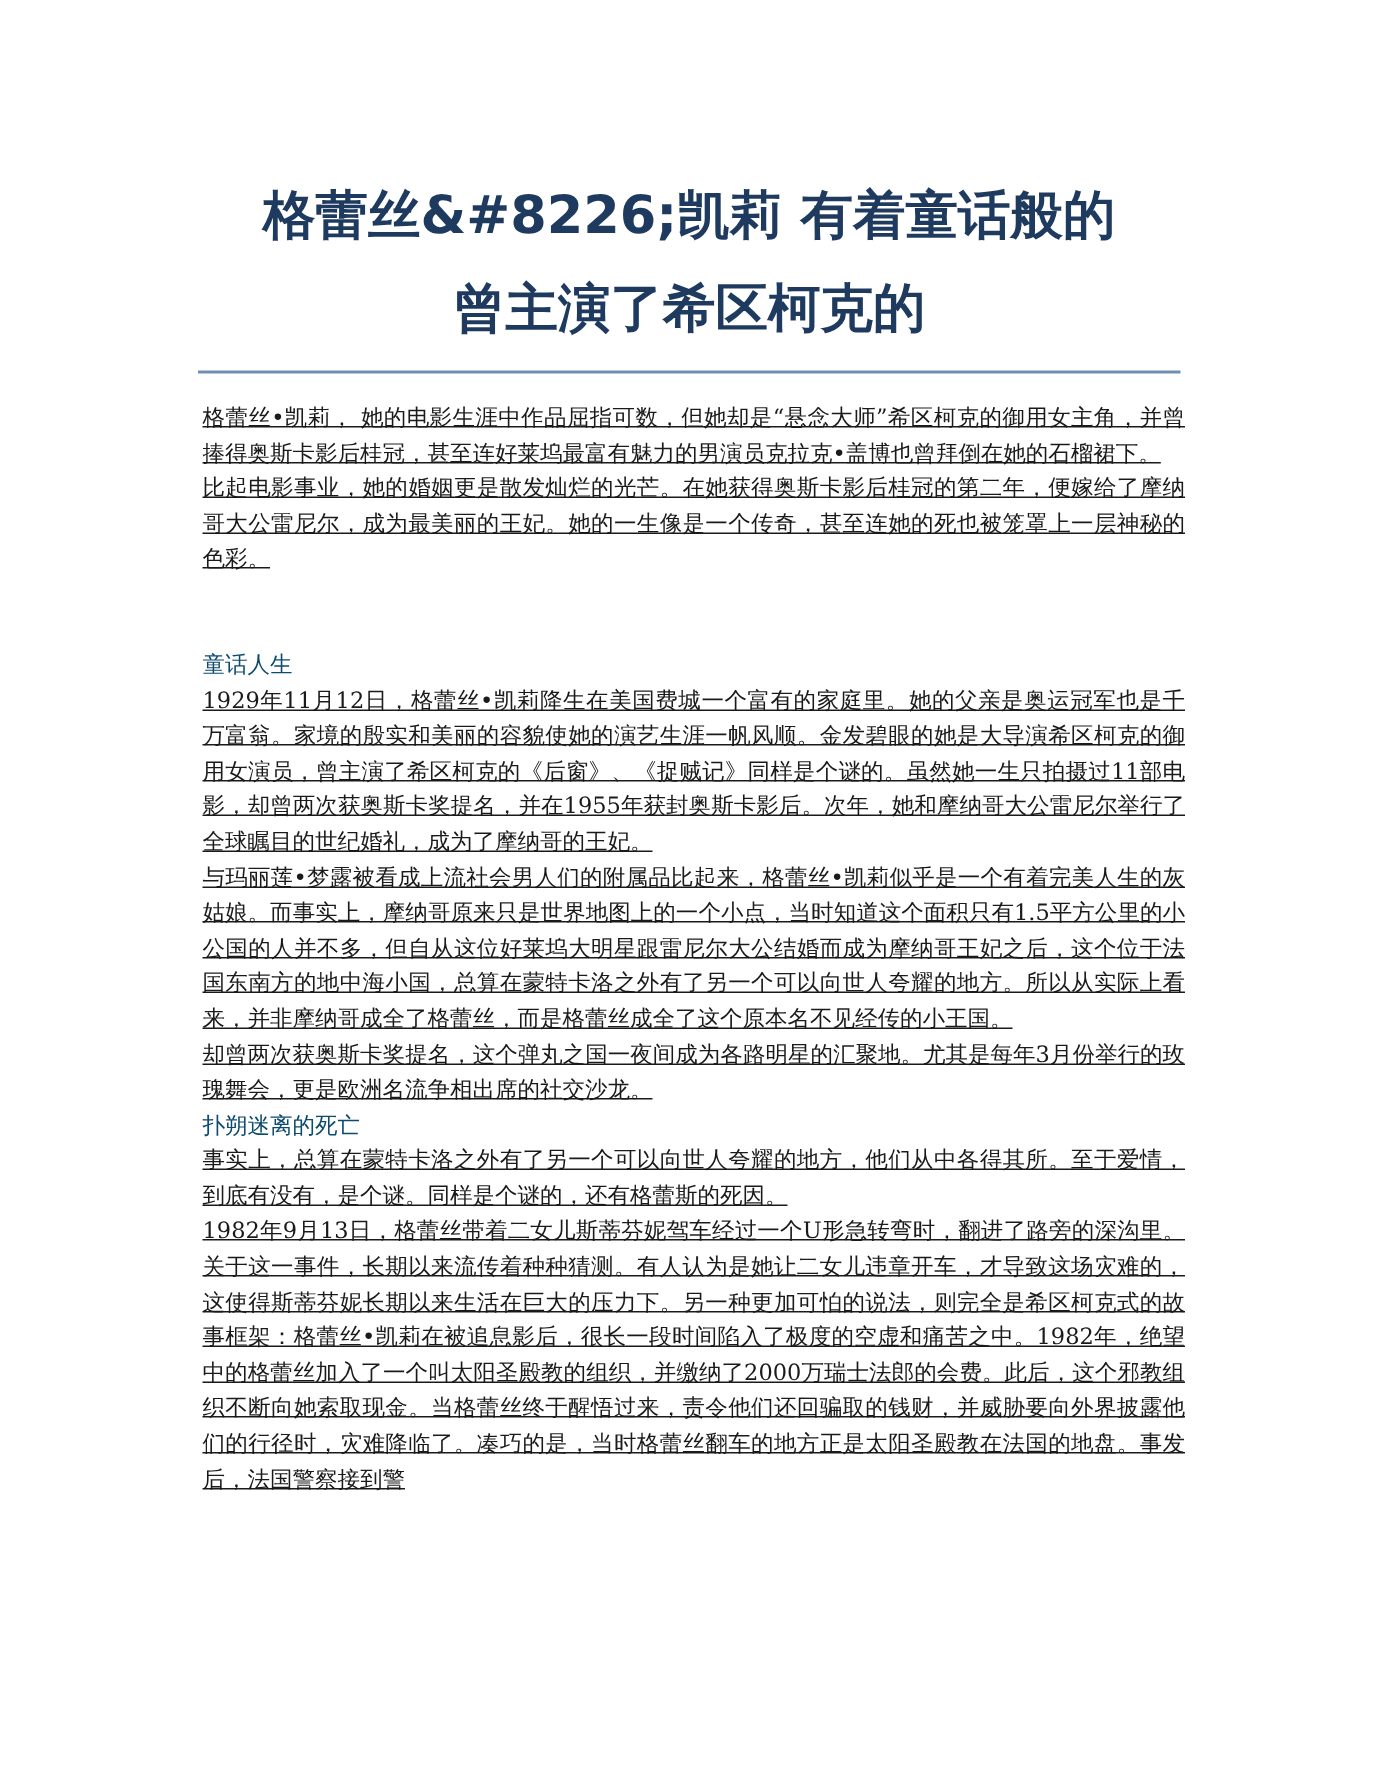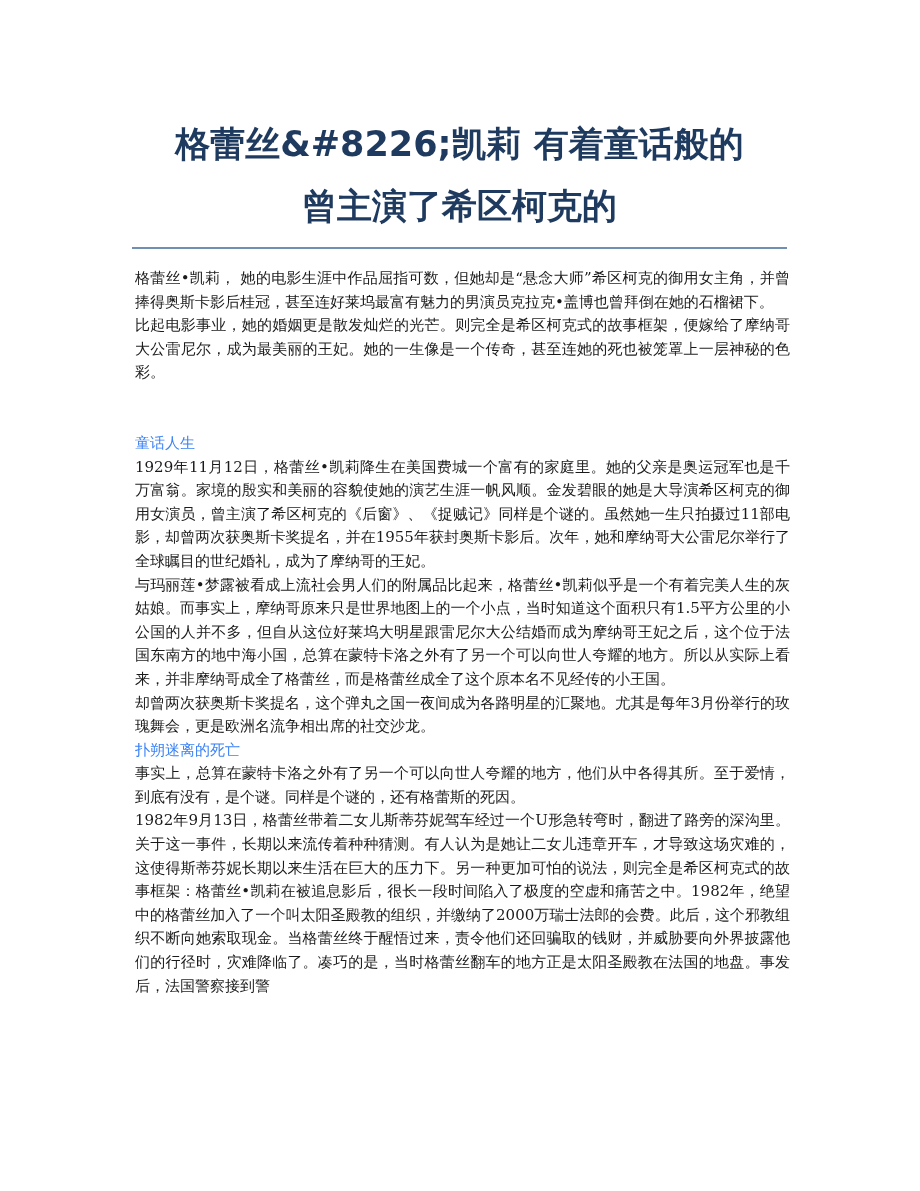--- a/index.html
+++ b/index.html
@@ -54,48 +54,49 @@
       font-family: "DejaVu Serif", serif;
       font-size: 15px;
       line-height: 23.6px;
       color: #1a1a1a;
     }
     .para {
       margin: 0;
       padding: 0;
       text-align: justify;
       text-justify: inter-character;
+      text-decoration: underline;
     }
     .gap {
       height: 47px;
     }
     .heading {
       margin: 0;
       padding: 0;
       font-family: "DejaVu Serif", serif;
       font-size: 15px;
       line-height: 23.6px;
-      color: #3b82f6;
+      color: #0c4a6e;
     }
   </style>
 </head>
 <body>
 
 <div class="page">
 
   <div class="title-block">
     <span class="title-line">格蕾丝&amp;#8226;凯莉 有着童话般的</span>
     <span class="title-line">曾主演了希区柯克的</span>
   </div>
 
   <div class="divider"></div>
 
   <div class="body">
     <p class="para">格蕾丝•凯莉， 她的电影生涯中作品屈指可数，但她却是“悬念大师”希区柯克的御用女主角，并曾捧得奥斯卡影后桂冠，甚至连好莱坞最富有魅力的男演员克拉克•盖博也曾拜倒在她的石榴裙下。</p>
-    <p class="para">比起电影事业，她的婚姻更是散发灿烂的光芒。则完全是希区柯克式的故事框架，便嫁给了摩纳哥大公雷尼尔，成为最美丽的王妃。她的一生像是一个传奇，甚至连她的死也被笼罩上一层神秘的色彩。</p>
+    <p class="para">比起电影事业，她的婚姻更是散发灿烂的光芒。在她获得奥斯卡影后桂冠的第二年，便嫁给了摩纳哥大公雷尼尔，成为最美丽的王妃。她的一生像是一个传奇，甚至连她的死也被笼罩上一层神秘的色彩。</p>
 
     <div class="gap"></div>
 
     <p class="heading">童话人生</p>
     <p class="para">1929年11月12日，格蕾丝•凯莉降生在美国费城一个富有的家庭里。她的父亲是奥运冠军也是千万富翁。家境的殷实和美丽的容貌使她的演艺生涯一帆风顺。金发碧眼的她是大导演希区柯克的御用女演员，曾主演了希区柯克的《后窗》、《捉贼记》同样是个谜的。虽然她一生只拍摄过11部电影，却曾两次获奥斯卡奖提名，并在1955年获封奥斯卡影后。次年，她和摩纳哥大公雷尼尔举行了全球瞩目的世纪婚礼，成为了摩纳哥的王妃。</p>
     <p class="para">与玛丽莲•梦露被看成上流社会男人们的附属品比起来，格蕾丝•凯莉似乎是一个有着完美人生的灰姑娘。而事实上，摩纳哥原来只是世界地图上的一个小点，当时知道这个面积只有1.5平方公里的小公国的人并不多，但自从这位好莱坞大明星跟雷尼尔大公结婚而成为摩纳哥王妃之后，这个位于法国东南方的地中海小国，总算在蒙特卡洛之外有了另一个可以向世人夸耀的地方。所以从实际上看来，并非摩纳哥成全了格蕾丝，而是格蕾丝成全了这个原本名不见经传的小王国。</p>
     <p class="para">却曾两次获奥斯卡奖提名，这个弹丸之国一夜间成为各路明星的汇聚地。尤其是每年3月份举行的玫瑰舞会，更是欧洲名流争相出席的社交沙龙。</p>
 
     <p class="heading">扑朔迷离的死亡</p>
     <p class="para">事实上，总算在蒙特卡洛之外有了另一个可以向世人夸耀的地方，他们从中各得其所。至于爱情，到底有没有，是个谜。同样是个谜的，还有格蕾斯的死因。</p>

